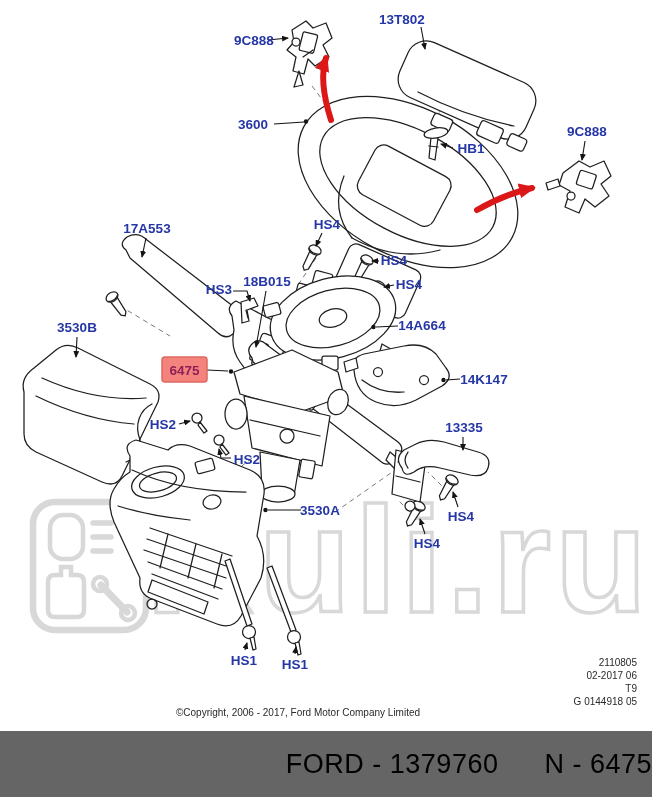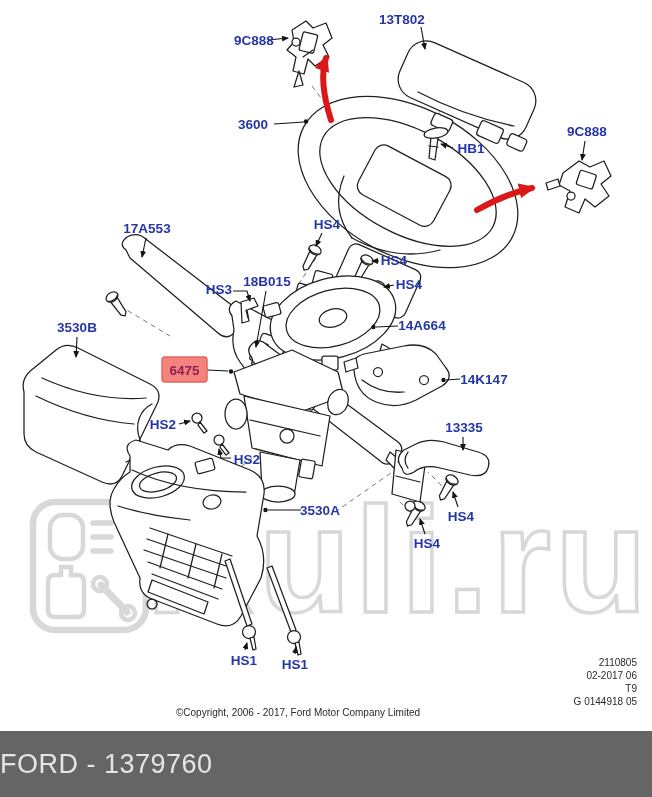--- a/index.html
+++ b/index.html
@@ -8,22 +8,22 @@
   #drawing{position:absolute;top:0;left:0;}
   .part{stroke:#1f1f1f;stroke-width:1.25;fill:none;stroke-linejoin:round;stroke-linecap:round;}
   .partfill{stroke:#1f1f1f;stroke-width:1.25;fill:#ffffff;stroke-linejoin:round;stroke-linecap:round;}
   .leader{stroke:#141414;stroke-width:1.1;fill:none;}
   .dash{stroke:#7a7a7a;stroke-width:1;stroke-dasharray:5 4;fill:none;}
   .lbl{fill:#2536a6;font-weight:bold;font-size:13.5px;text-anchor:middle;
        font-family:"Liberation Sans",sans-serif;}
   .smalltxt{fill:#2a2a2a;font-size:10px;font-family:"Liberation Sans",sans-serif;}
   .wm{stroke:#d8d8d8;fill:none;}
   #footer-bar{position:absolute;left:0;bottom:0;width:652px;height:66px;background:#656565;
-              display:flex;align-items:center;justify-content:flex-start;gap:46px;
-              color:#e5e5e5;font-size:27px;letter-spacing:0.5px;}
+              display:flex;align-items:center;justify-content:flex-end;gap:46px;
+              color:#000000;font-size:27px;letter-spacing:0.5px;}
 </style>
 </head>
 <body>
 
 <div id="stage">
 
 <svg id="drawing" width="652" height="731" viewBox="0 0 652 731" xmlns="http://www.w3.org/2000/svg">
   <defs>
     <marker id="arr" markerWidth="7" markerHeight="6" refX="6" refY="3" orient="auto" markerUnits="userSpaceOnUse" viewBox="0 0 7 6">
       <path d="M0,0 L7,3 L0,6 Z" fill="#141414"></path>
@@ -298,15 +298,16 @@
     <text class="smalltxt" x="637" y="666" text-anchor="end">2110805</text>
     <text class="smalltxt" x="637" y="679" text-anchor="end">02-2017 06</text>
     <text class="smalltxt" x="637" y="692" text-anchor="end">T9</text>
     <text class="smalltxt" x="637" y="705" text-anchor="end">G 0144918 05</text>
   </g>
   <text class="smalltxt" x="298" y="716" text-anchor="middle">©Copyright, 2006 - 2017, Ford Motor Company Limited</text>
 </svg>
 
 <div id="footer-bar">
   <span>FORD - 1379760</span>
+  <span>N - 6475</span>
 </div>
 
 </div>
 
 </body></html>

